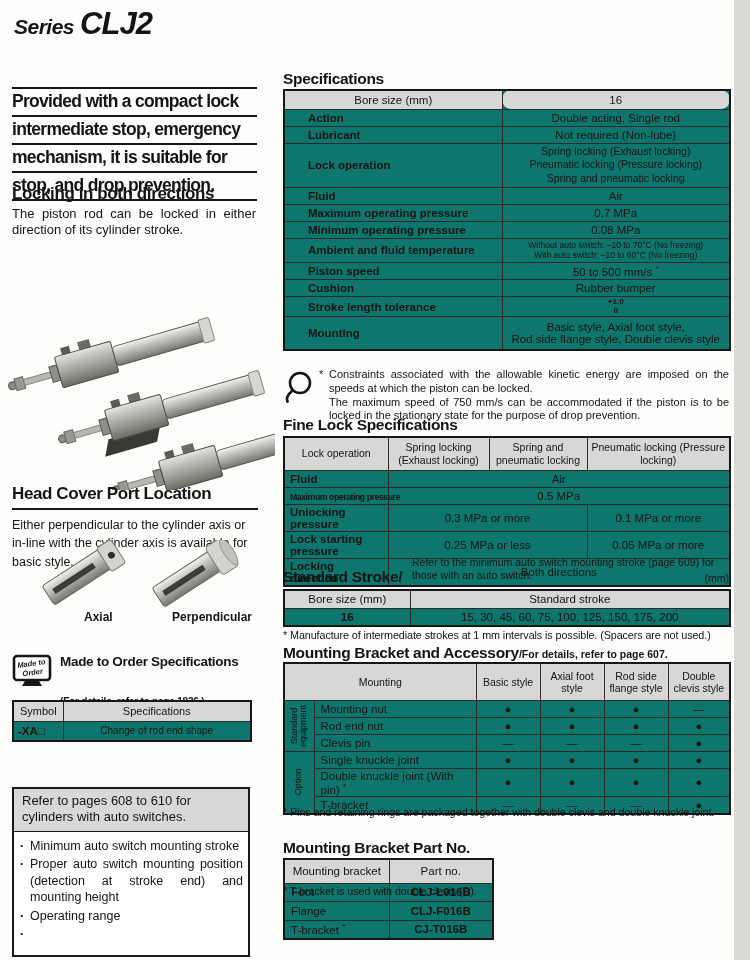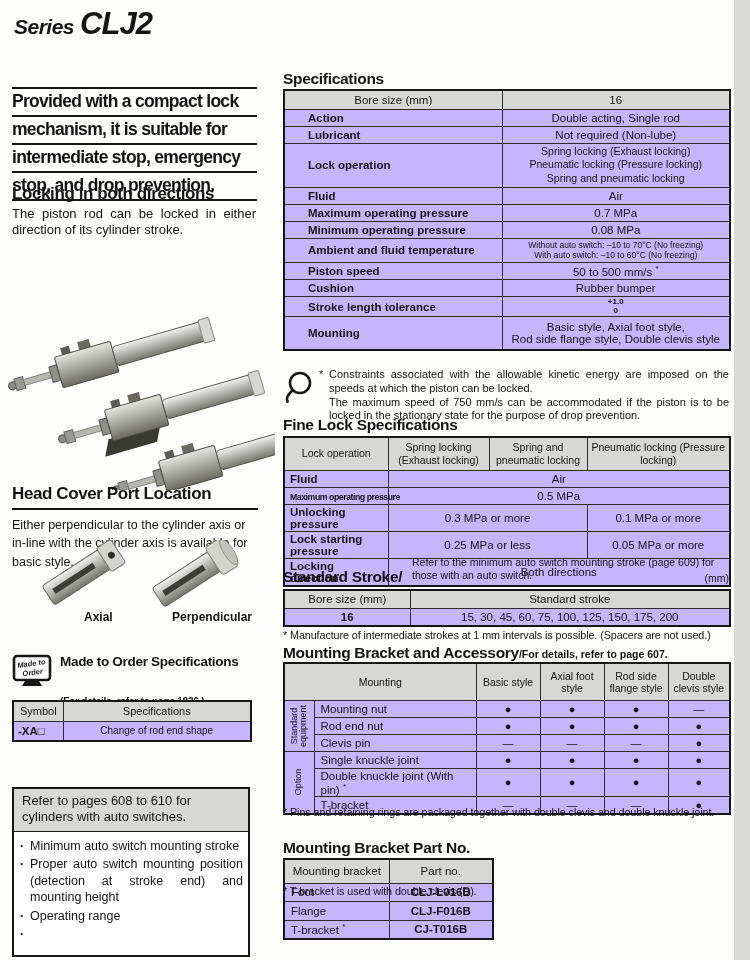--- a/index.html
+++ b/index.html
@@ -37,24 +37,24 @@
   .mto-table { left:12px; top:700px; width:238px; }
 
   .autobox { left:12px; top:787px; width:238px; border:2px solid #161616; background:#fff; }
   .autobox .hd { background:#d8d8d6; border-bottom:1.5px solid #161616; padding:4px 6px 5px 8px; font-size:13px; line-height:1.25; }
   .autobox .bd { padding:6px 5px 10px 6px; }
   .autobox .bullet { display:flex; font-size:12.5px; line-height:1.32; margin-bottom:2px; }
   .autobox .bullet .mk { width:10px; flex:none; font-weight:bold; }
   .autobox .bullet .tx { text-align:justify; }
 
   
-  table.tbl { border-collapse:collapse; table-layout:fixed; border:2px solid #161616; background:#c4b5fd; }
+  table.tbl { border-collapse:collapse; table-layout:fixed; border:2px solid #161616; background:#0f766e; }
   table.tbl th, table.tbl td { border:1px solid #2b2b2b; padding:1px 3px; vertical-align:middle; }
   table.tbl th { background:#d7d7d5; font-weight:normal; text-align:center; }
-  .bold { font-weight:bold; }
+  .bold { font-weight:bold;border-radius:9px; }
   .ctr { text-align:center; }
 
   
   .spec-table { left:283px; top:89px; width:446px; font-size:11.5px; }
   .spec-table .lbl { font-weight:bold; text-align:left; padding-left:23px; }
   .spec-table tr.r17 { height:17px; } .spec-table tr.r19 { height:19px; }
   .spec-table tr.r44 { height:44px; } .spec-table tr.r20 { height:20px;margin-top:36px; }
   .spec-table tr.r33 { height:33px; }
   .sm { font-size:10.5px; line-height:1.3; }
   .xs { font-size:8.5px; line-height:1.25; }
@@ -110,22 +110,22 @@
 
 <div class="page">
   <div class="gray-edge"></div>
 
   <div class="abs series-title">
     <span class="prefix">Series</span><span class="model">CLJ2</span>
   </div>
 
   <div class="abs lead">
     <span class="line">Provided with a compact lock</span>
+    <span class="line">intermediate stop, emergency</span>
     <span class="line">mechanism, it is suitable for</span>
-    <span class="line">intermediate stop, emergency</span>
     <span class="line">stop, and drop prevention.</span>
   </div>
 
   <div class="abs locking">
     <div class="h-left">Locking in both directions</div>
     <div class="body-txt">The piston rod can be locked in either direction of its cylinder stroke.</div>
   </div>
 
 
   <div class="abs photos">

